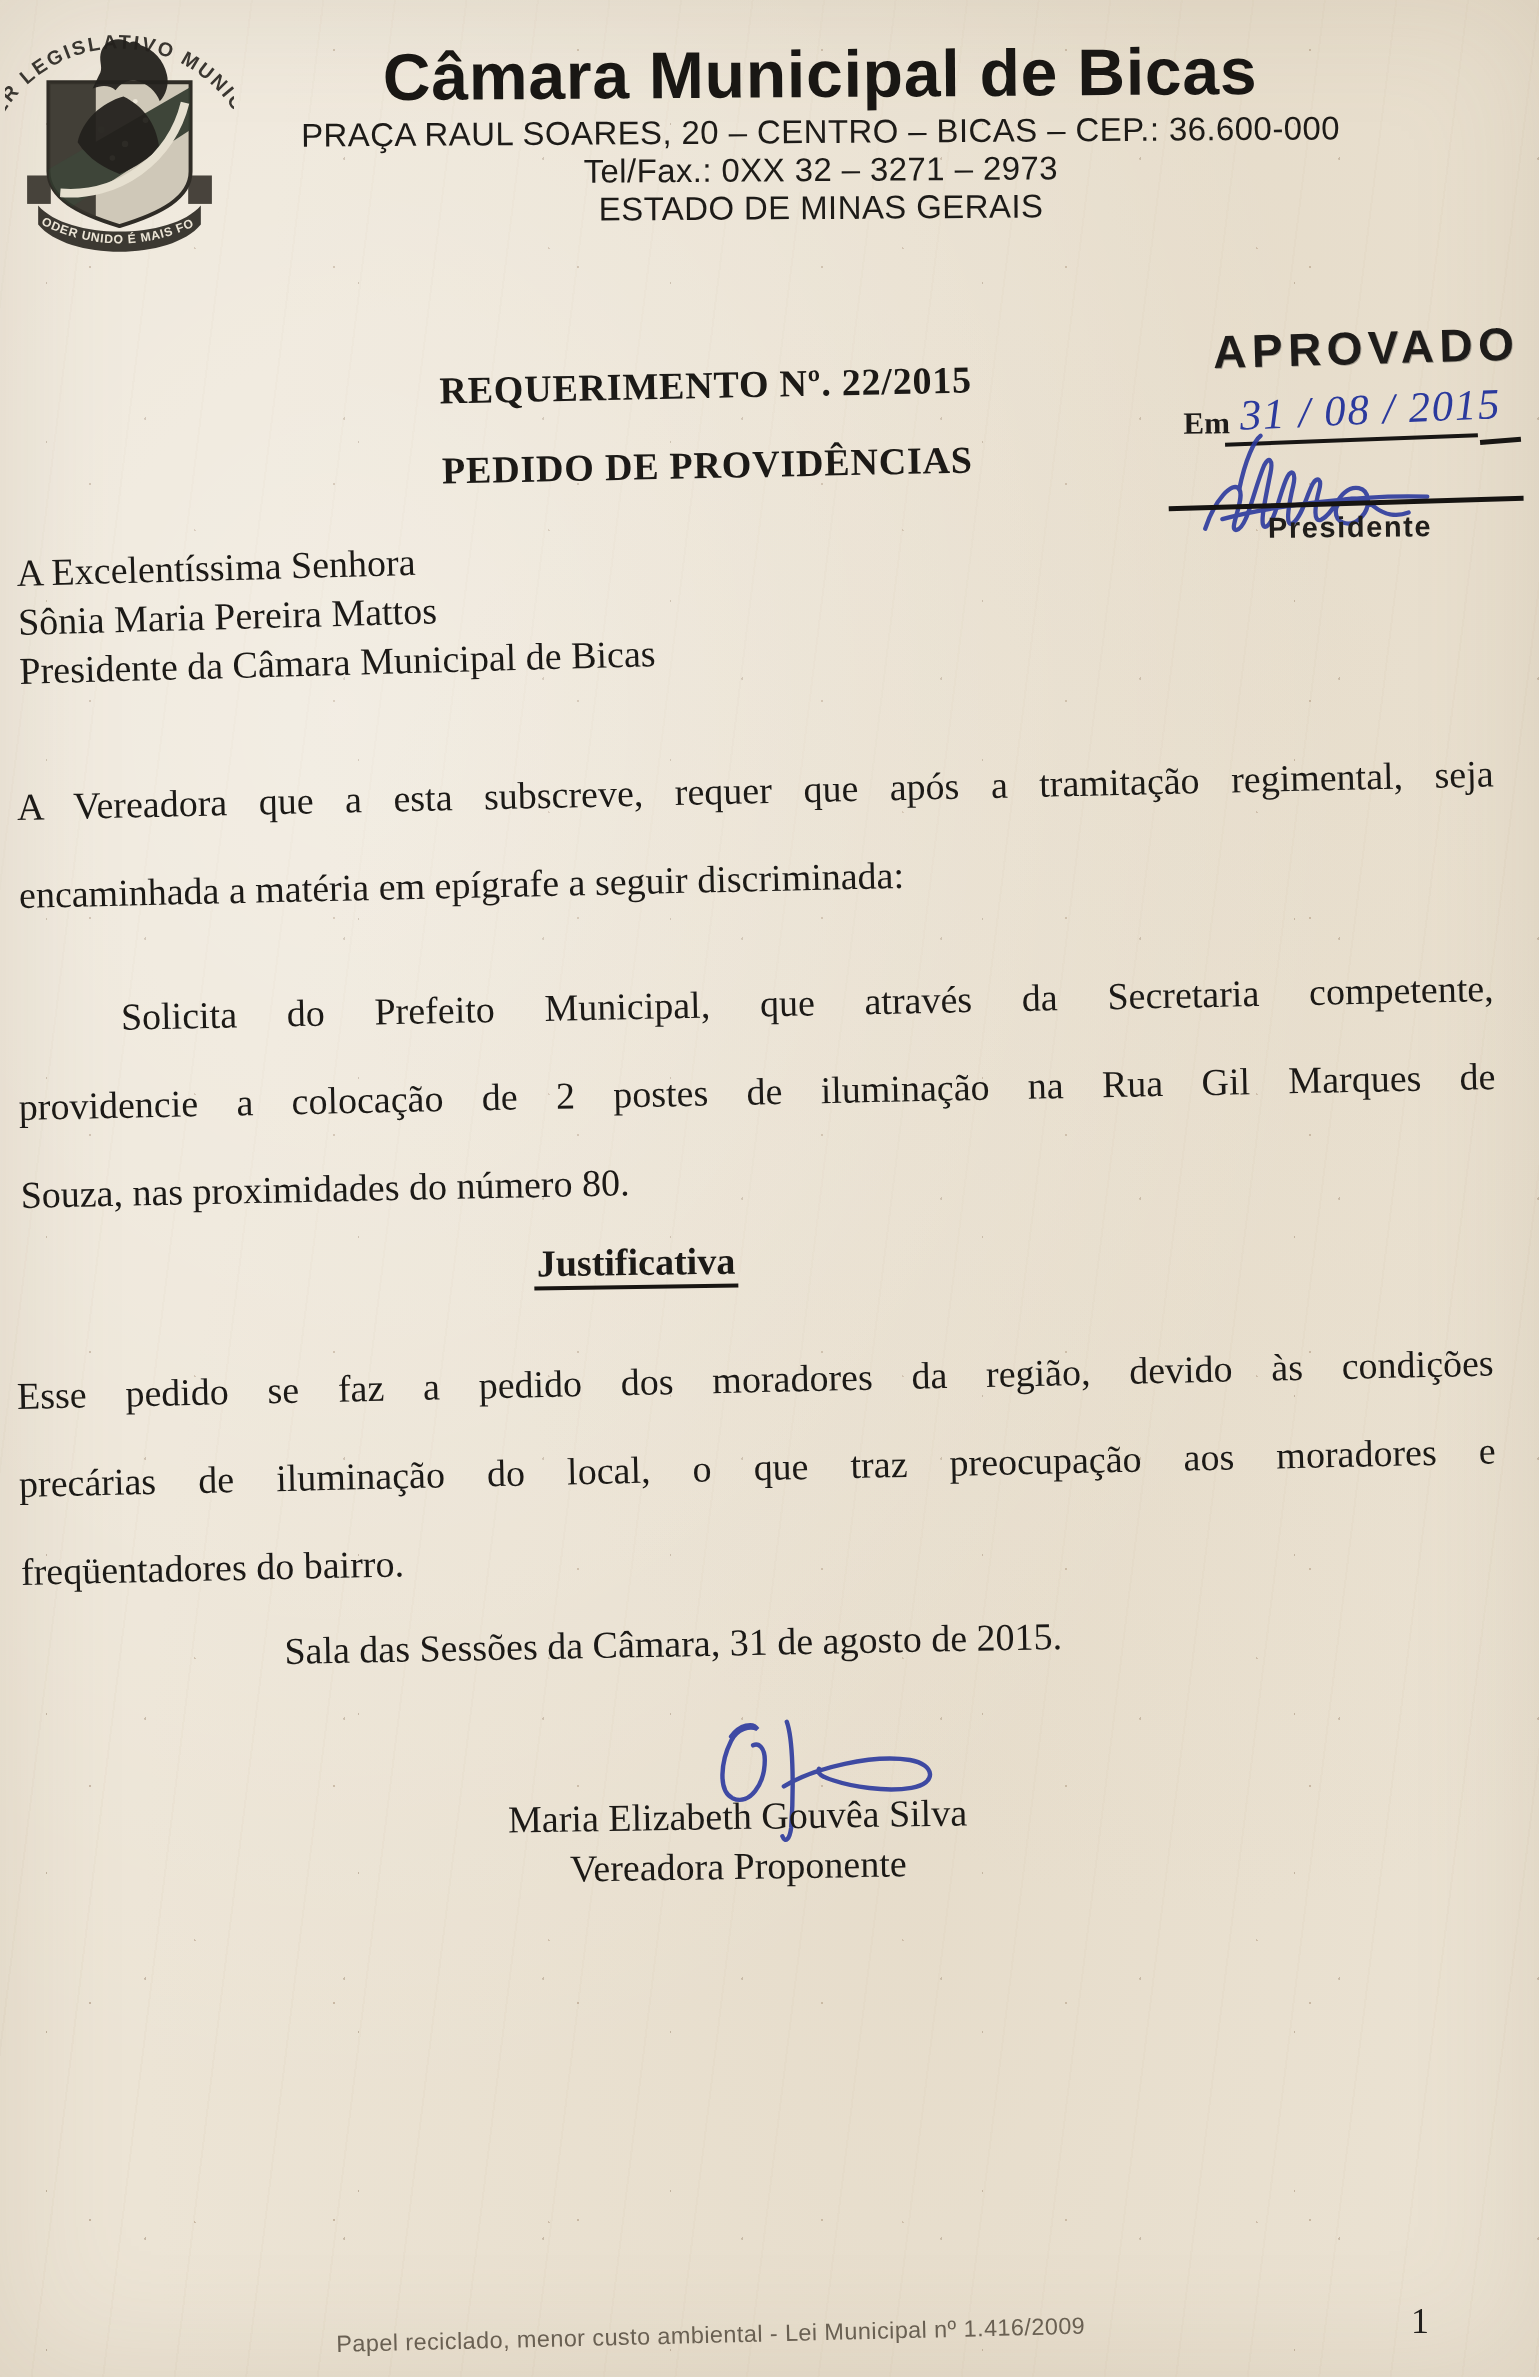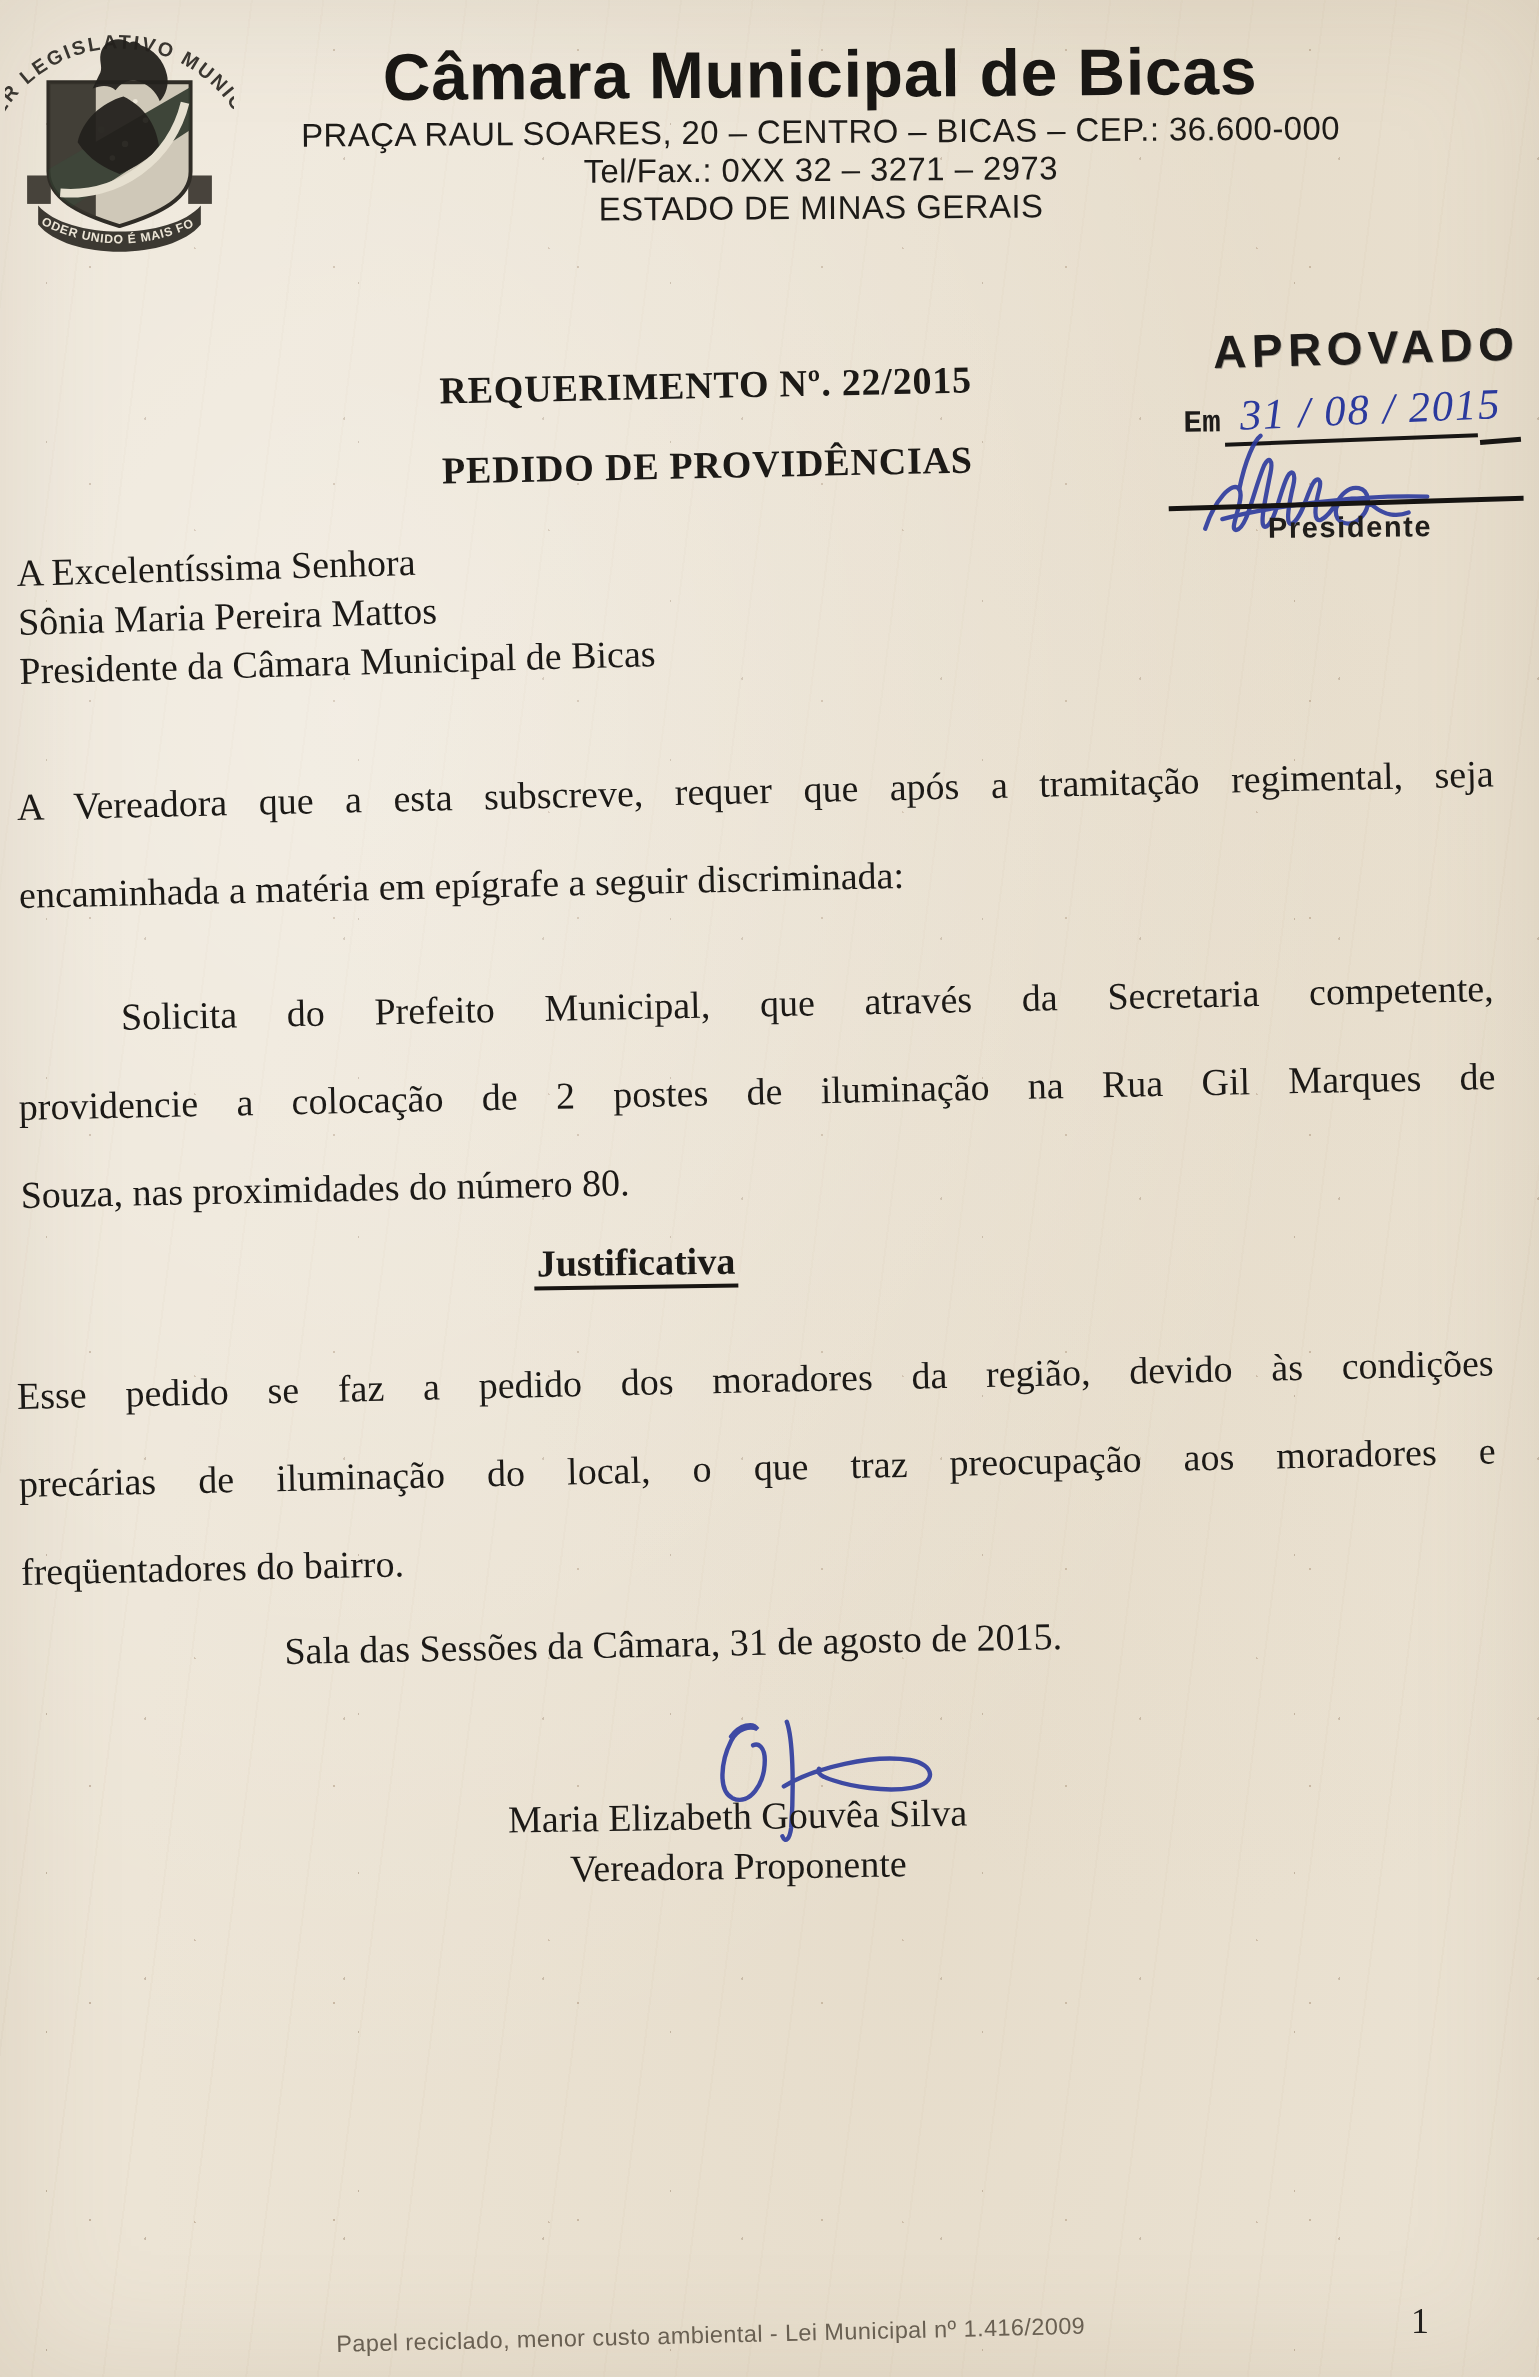--- a/index.html
+++ b/index.html
@@ -27,21 +27,21 @@
   .hdr .org{font-size:66px;font-weight:bold;letter-spacing:0.8px;line-height:78px;color:#191714;}
   .hdr .sub{font-size:33px;line-height:38px;letter-spacing:0.4px;color:#1d1b18;}
   
   .doc-title{left:377px;top:345px;width:659px;text-align:center;font-weight:bold;
              font-size:38px;line-height:80px;transform:rotate(-1.2deg);letter-spacing:0.8px;}
   
   .stamp{left:1168px;top:316px;width:365px;height:251px;transform:rotate(-.6deg);}
   .stamp .approved{position:absolute;left:46px;top:4.7px;font-family:"Liberation Sans","DejaVu Sans",sans-serif;
         font-weight:bold;font-size:46px;letter-spacing:5.5px;color:#1e1c1a;transform:rotate(-1deg);
         text-shadow:0.8px 0.8px 0 rgba(30,28,26,.35);}
-  .stamp .em{position:absolute;left:15.7px;top:88px;font-family:Liberation Mono, monospace;
+  .stamp .em{position:absolute;left:15.7px;top:88px;font-family:Liberation Serif, serif;
         font-weight:bold;font-size:31px;color:#1e1c1a;}
   .stamp .hand-date{position:absolute;left:72px;top:69px;font-size:43px;font-style:italic;
         color:#2b3a9d;transform:rotate(-2deg);letter-spacing:1.6px;white-space:nowrap;}
   .stamp .dline1{position:absolute;left:57px;top:122px;width:253px;height:3.9px;background:#181614;transform:rotate(-1.6deg);}
   .stamp .dline2{position:absolute;left:312px;top:124px;width:41px;height:4.7px;background:#181614;transform:rotate(-4deg);}
   .stamp .sigwrap{position:absolute;left:30px;top:111px;width:235px;height:137px;}
   .stamp .longline{position:absolute;left:0px;top:185px;width:355px;height:4.7px;background:#161412;transform:rotate(-1.1deg);}
   .stamp .pres{position:absolute;left:99px;top:195px;font-family:"Liberation Sans","DejaVu Sans",sans-serif;
         font-weight:bold;font-size:29px;letter-spacing:1.6px;color:#201e1b;}
   

